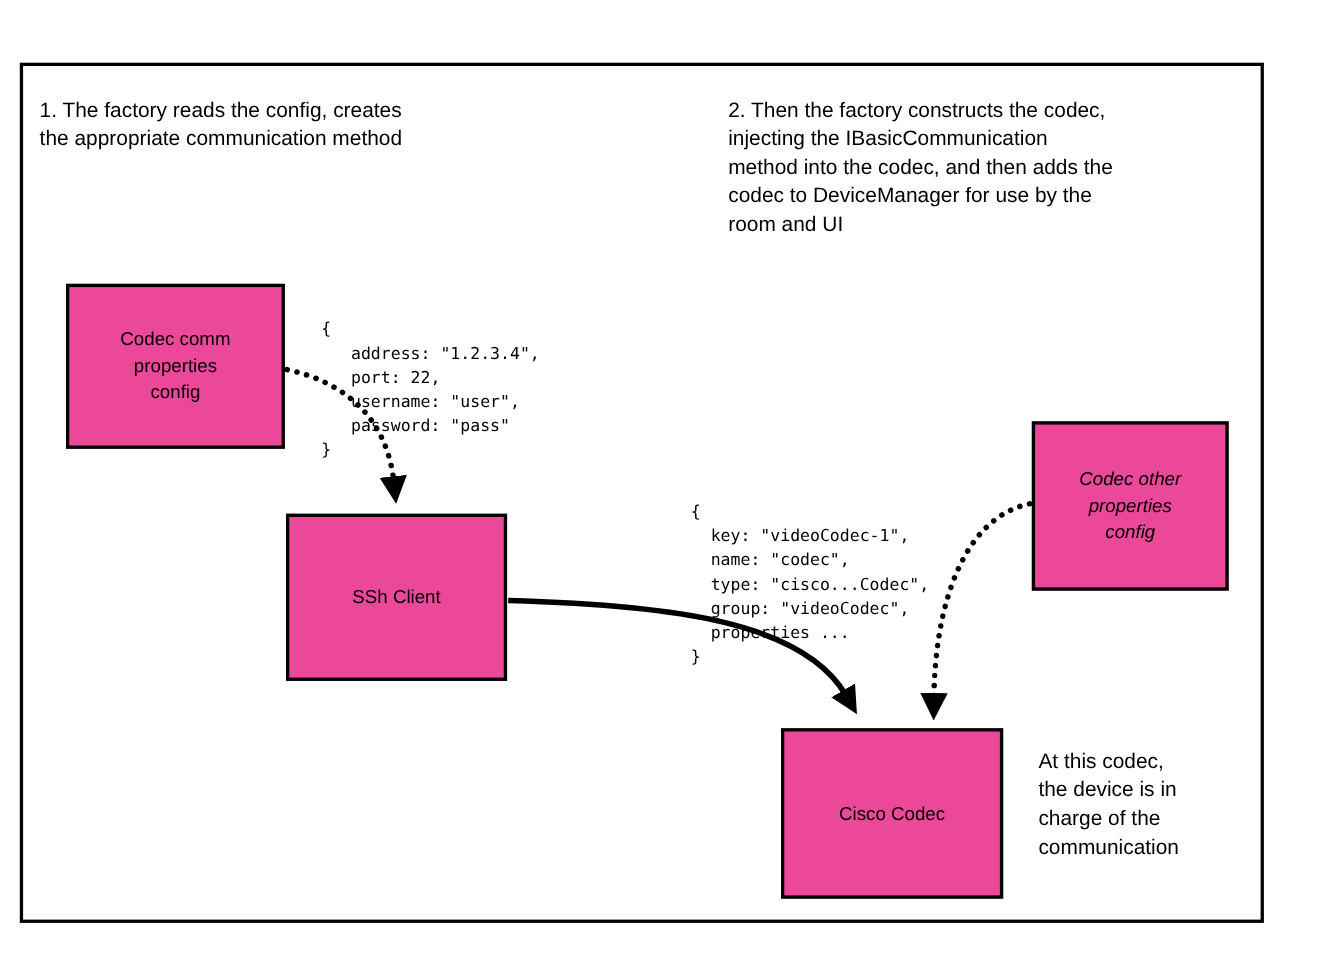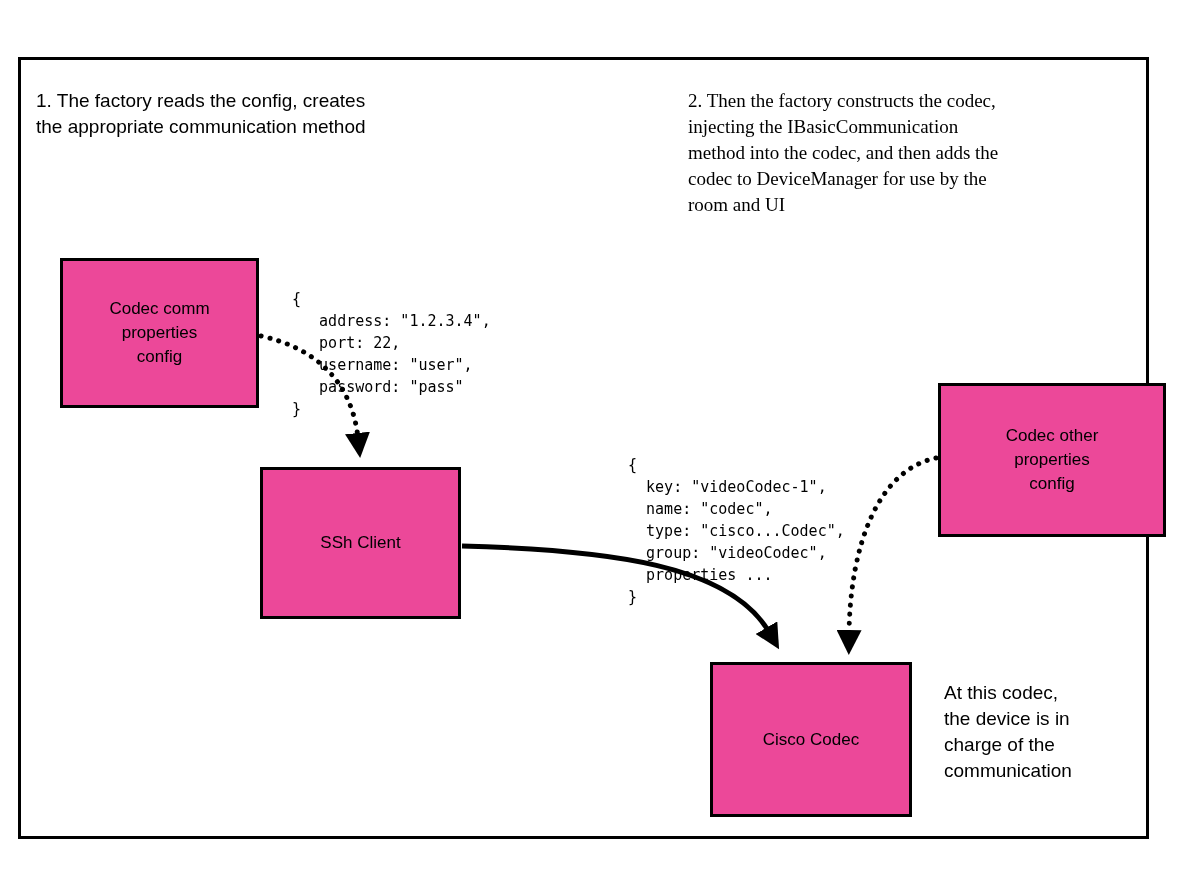--- a/index.html
+++ b/index.html
@@ -28,21 +28,21 @@
     background: #ffffff;
     box-sizing: border-box;
   }
   .note {
     position: absolute;
     white-space: pre-line;
     font-size: 19px;
     line-height: 26px;
   }
   .note-step1 { left: 36px;  top: 88px;  width: 480px; }
-  .note-step2 { left: 688px; top: 88px;  width: 470px; font-family: Liberation Serif, serif; }
+  .note-step2 { left: 662px; top: 88px;  width: 470px; }
   .note-closing { left: 944px; top: 680px; width: 200px; }
   .code {
     position: absolute;
     white-space: pre;
     font-family: "DejaVu Sans Mono", "Liberation Mono", monospace;
     font-size: 15px;
     line-height: 22px;
   }
   .code-comm  { left: 292px; top: 288px; }
   .code-codec { left: 628px; top: 454px; }
@@ -54,21 +54,21 @@
     display: flex;
     align-items: center;
     justify-content: center;
     text-align: center;
     font-size: 17px;
     line-height: 24px;
   }
   .box .label { white-space: pre-line; }
   .box-comm-config  { left: 60px;  top: 258px; width: 199px; height: 150px; }
   .box-ssh-client   { left: 260px; top: 467px; width: 201px; height: 152px; }
-  .box-other-config { left: 938px; top: 383px; width: 228px; height: 154px; }
+  .box-other-config { left: 938px; top: 383px; width: 179px; height: 154px; font-style: italic; }
   .box-cisco-codec  { left: 710px; top: 662px; width: 202px; height: 155px; }
   svg.arrows {
     position: absolute;
     left: 0; top: 0;
     width: 1200px;
     height: 880px;
     pointer-events: none;
   }
   svg.arrows path.flow {
     fill: none;

